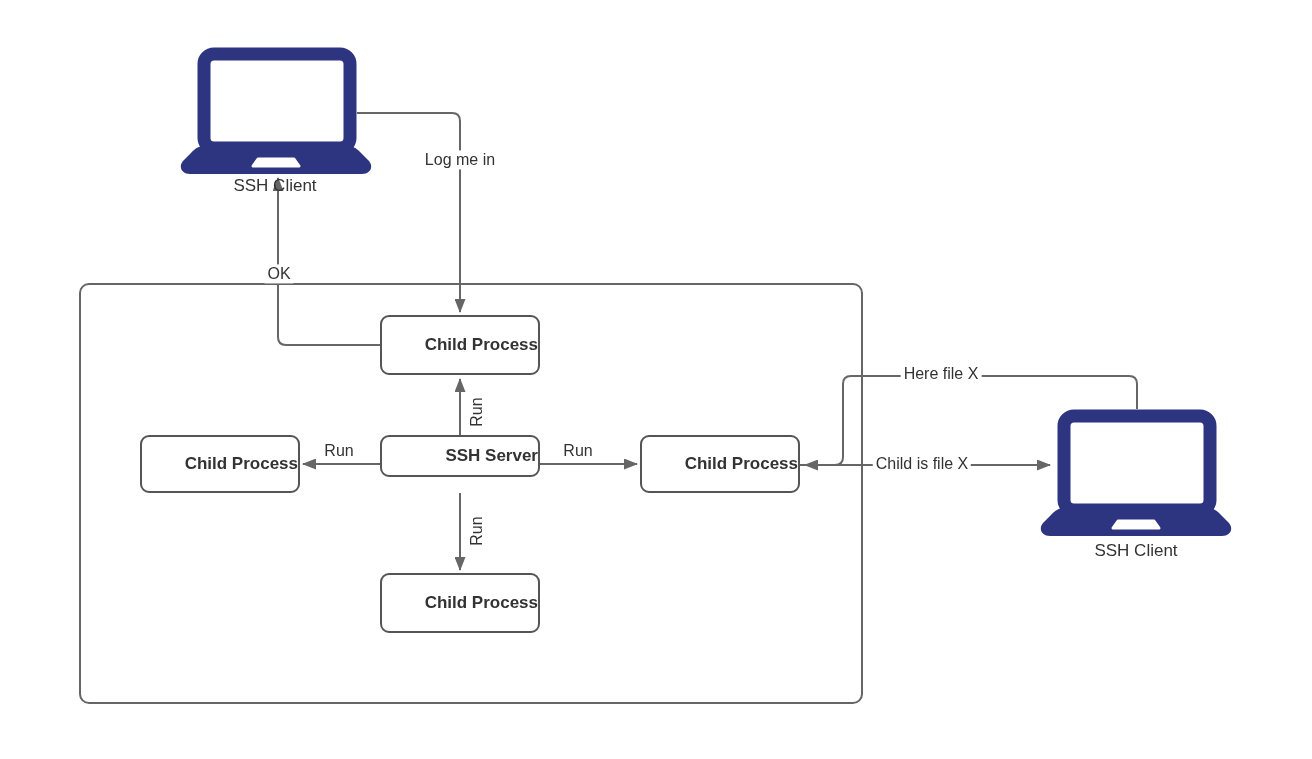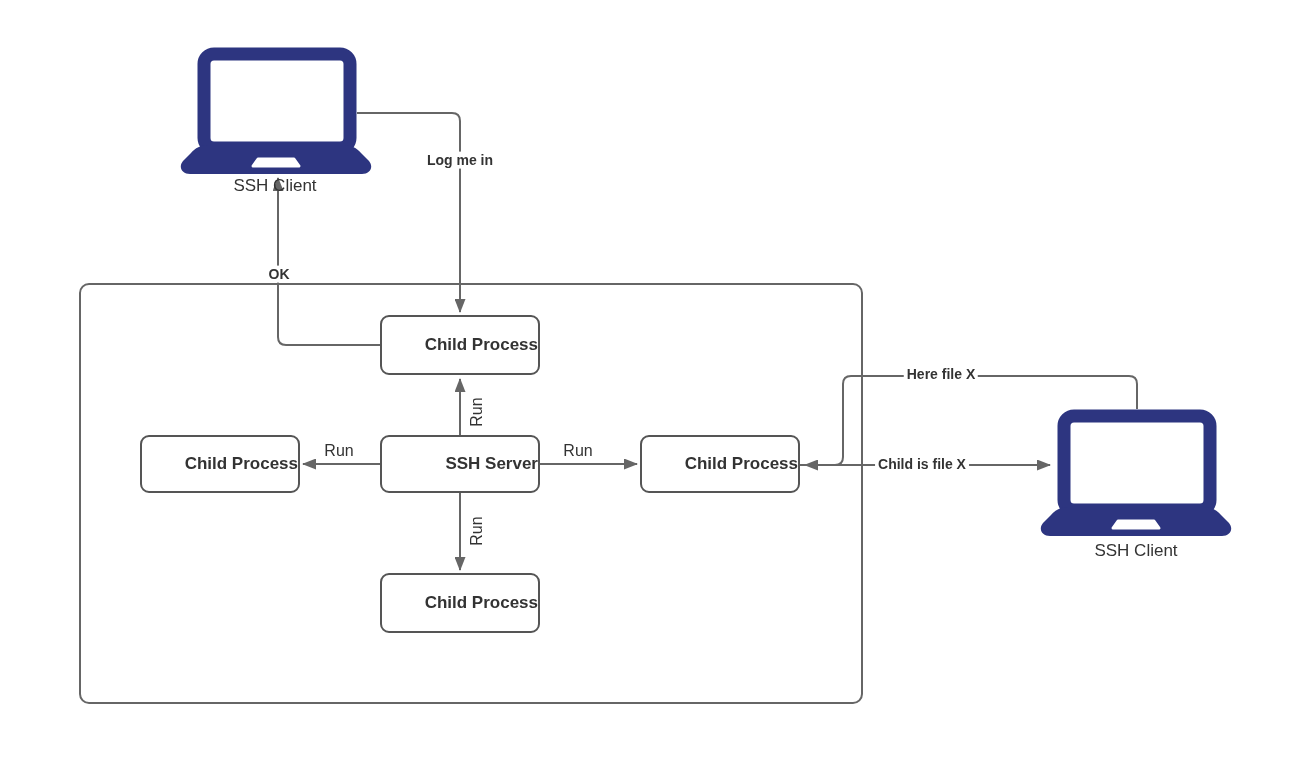--- a/index.html
+++ b/index.html
@@ -43,22 +43,22 @@
     color: var(--color-text);
     white-space: nowrap;
   }
 
   
   .edge-label {
     position: absolute;
     transform: translate(-50%, -50%);
     background: var(--color-background);
     color: var(--color-text);
-    font-size: 14px;
-    font-weight: bold;
+    font-size: 16px;
+    font-weight: normal;
     padding: 0 3px;
     white-space: nowrap;
     line-height: 1.2;
   }
   .edge-label.plain { font-weight: normal; font-size: 16px; background: transparent; }
   .edge-label.vertical { transform: translate(-50%, -50%) rotate(-90deg); font-weight: normal; font-size: 16px; background: transparent; }
   .client-label {
     position: absolute;
     transform: translate(-50%, -50%);
     color: var(--color-text);
@@ -102,21 +102,21 @@
       <path class="laptop-notch" d="M80 112 L116 112 L121 119 L75 119 Z"></path>
     </g>
   </svg>
 
   <div class="node" style="left:380px; top:315px; width:160px; height:60px;">
     <span>Child Process</span>
   </div>
   <div class="node" style="left:140px; top:435px; width:160px; height:58px;">
     <span>Child Process</span>
   </div>
-  <div class="node" style="left:380px; top:435px; width:160px; height:58px;">
+  <div class="node" style="left:380px; top:435px; width:160px; height:42px;">
     <span>SSH Server</span>
   </div>
   <div class="node" style="left:640px; top:435px; width:160px; height:58px;">
     <span>Child Process</span>
   </div>
   <div class="node" style="left:380px; top:573px; width:160px; height:60px;">
     <span>Child Process</span>
   </div>
 
   <div class="edge-label" style="left:460px; top:160px;">Log me in</div>

